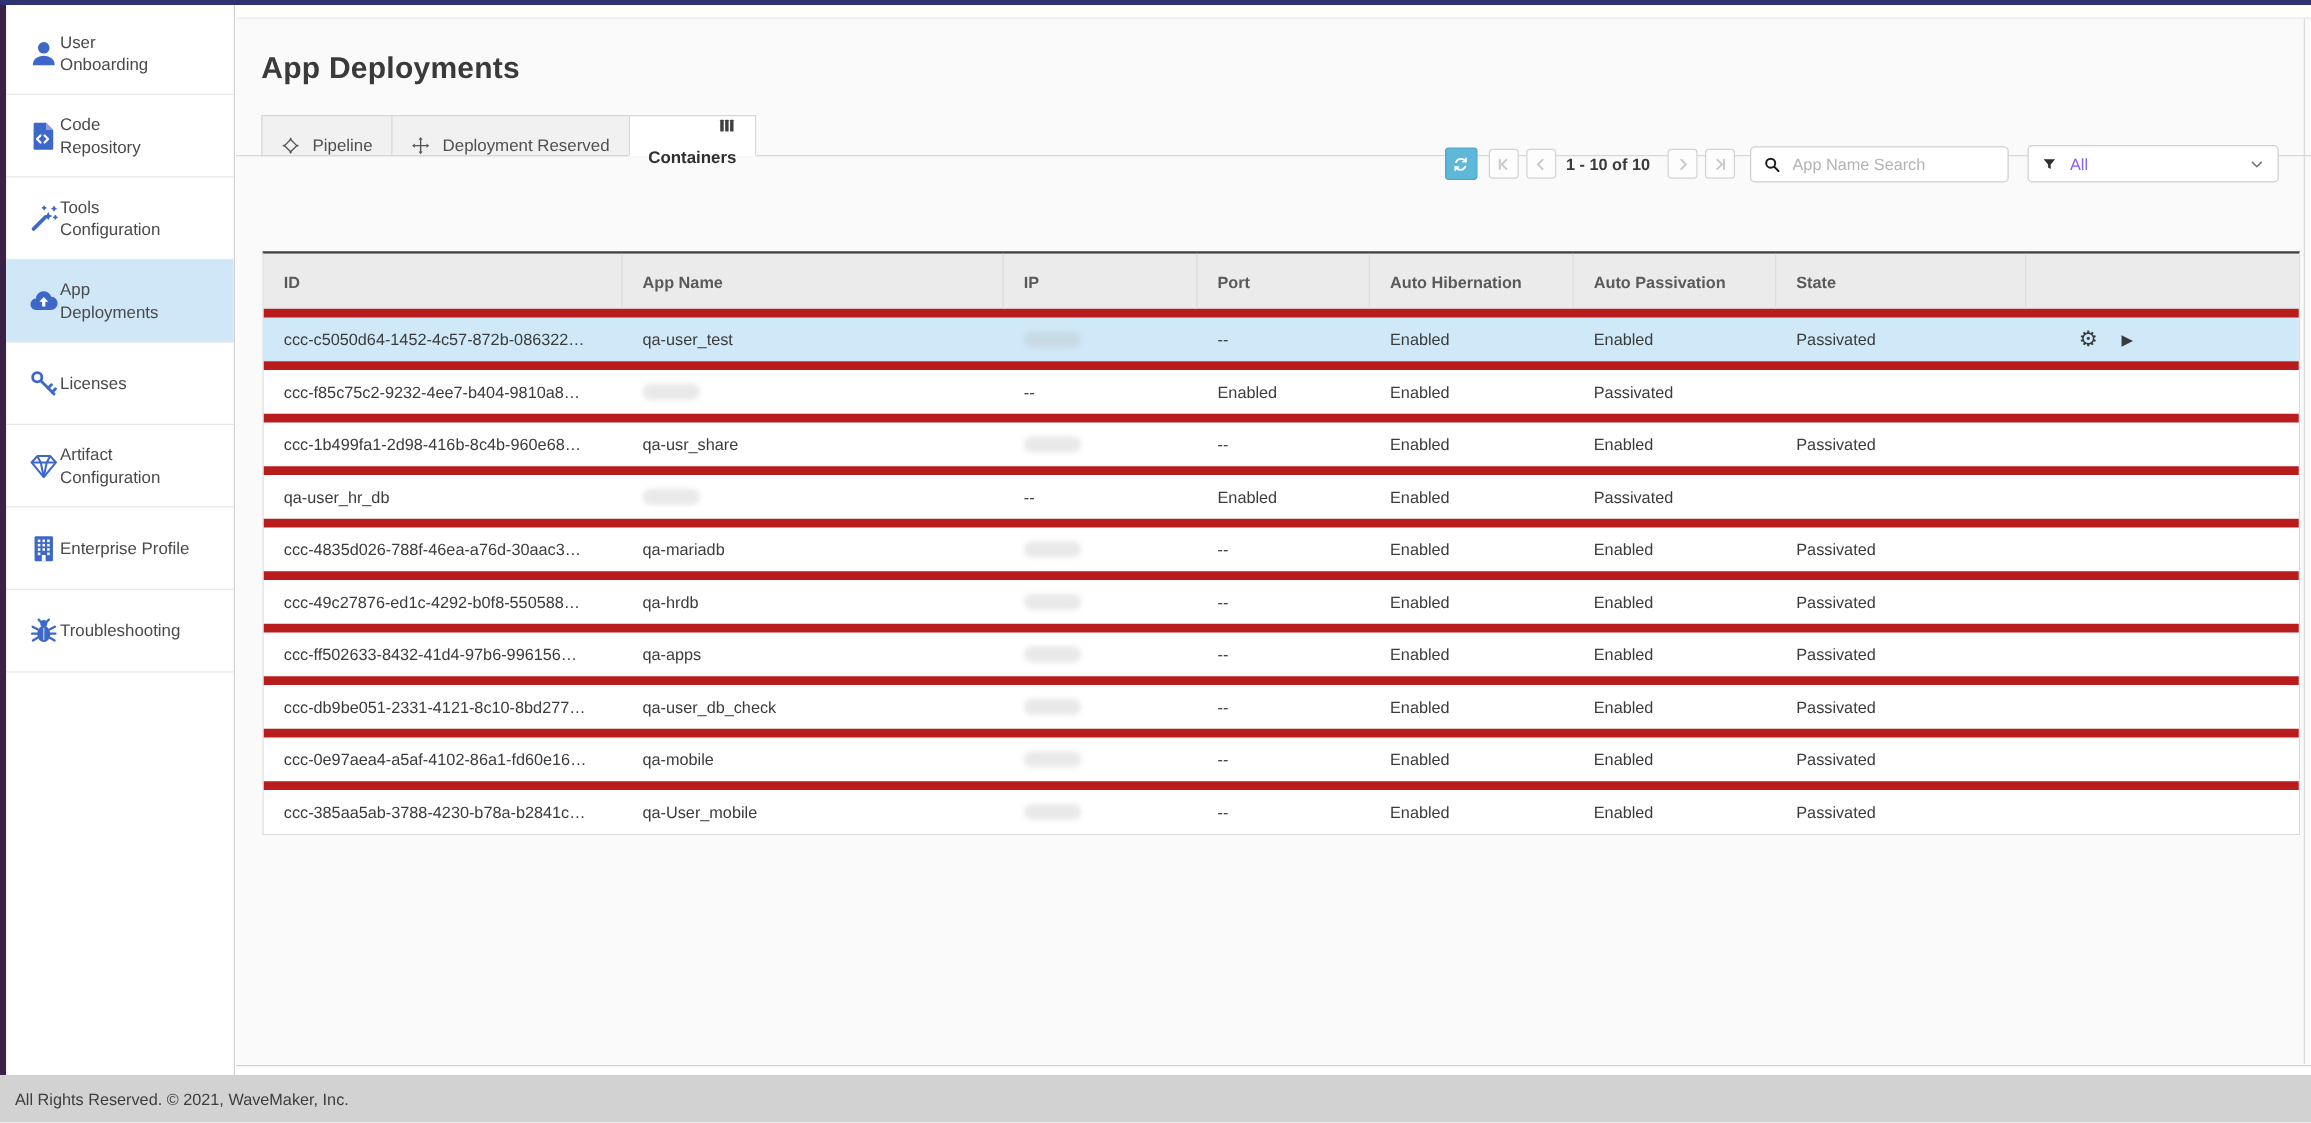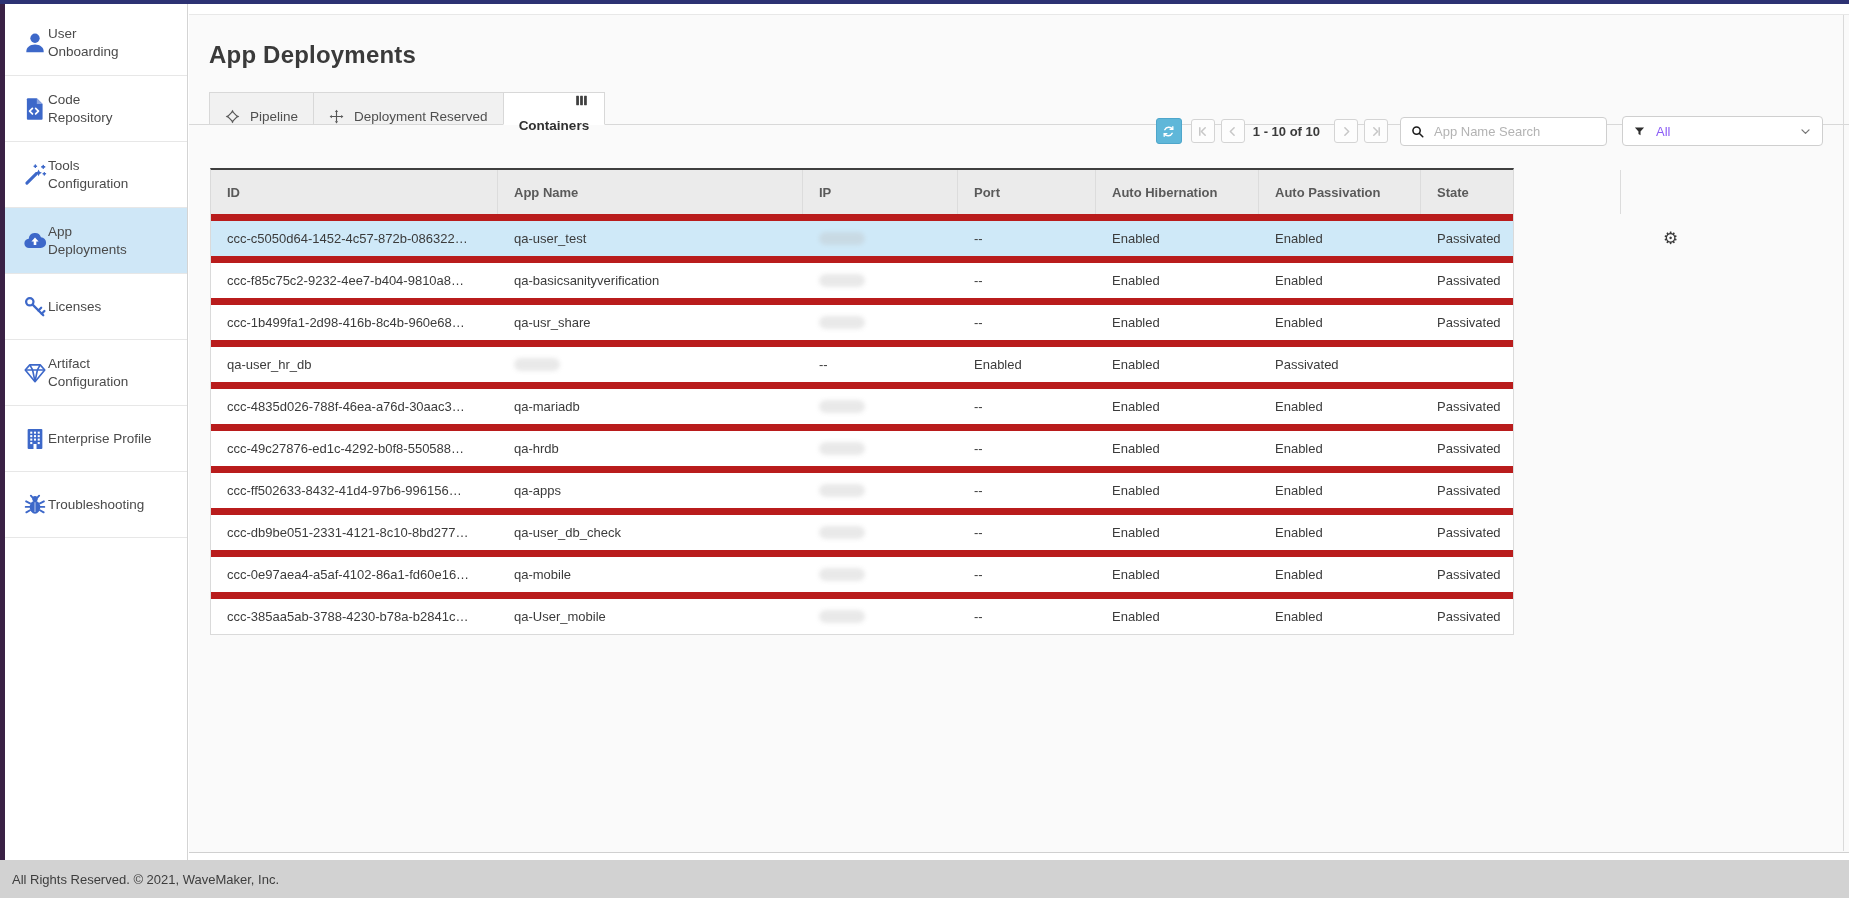--- a/index.html
+++ b/index.html
@@ -54,21 +54,21 @@
     border:1px solid #cfcfcf;border-radius:4px;margin-left:12px;padding:0 9px;box-sizing:border-box;}
   .search-box svg{width:15px;height:15px;flex:0 0 15px;}
   .search-box input{border:none;outline:none;flex:1;min-width:0;font-size:13px;color:#333;background:transparent;
     font-family:"Liberation Sans","DejaVu Sans",sans-serif;}
   .search-box input::placeholder{color:#b3b3b3;}
   .filter-select{display:flex;align-items:center;gap:10px;width:201px;height:30px;background:#fff;
     border:1px solid #cfcfcf;border-radius:4px;margin-left:15px;padding:0 10px;box-sizing:border-box;cursor:pointer;}
   .filter-select svg{width:13px;height:13px;flex:0 0 13px;}
   .filter-value{font-size:13px;color:#8b5cf6;flex:1;}
   
-  .dtable{position:absolute;left:21px;top:164px;width:1304px;background:#fff;
+  .dtable{position:absolute;left:21px;top:197px;width:1630px;background:#fff;
     border:1px solid #dadada;border-top:2px solid #3f3f3f;box-sizing:border-box;}
   .thead,.trow{display:grid;grid-template-columns:287px 305px 155px 138px 163px 162px 200px minmax(0,1fr);}
   .thead{background:var(--header-bg,#ebebeb);height:44px;}
   .th{display:flex;align-items:center;padding:0 16px;font-size:13px;font-weight:700;color:#5a5a5a;
     border-right:1px solid #dcdcdc;box-sizing:border-box;white-space:nowrap;overflow:hidden;}
   .th:last-child{border-right:none;}
   .trow{height:35px;border-top:7px solid #b91c1c;background:#fff;cursor:pointer;}
   .trow.selected{background:var(--selected-row-bg,#cfe9f8);}
   .cell{display:flex;align-items:center;padding:0 16px;font-size:13px;color:#3b3b3b;
     white-space:nowrap;overflow:hidden;box-sizing:border-box;}
@@ -344,21 +344,20 @@
           <div class="cell">Enabled</div>
           <div class="cell">Passivated</div>
           <div class="cell actions">
             <span class="act gear">⚙</span>
             <span class="act play">▶</span>
           </div>
         </div>
 
         <div class="trow">
           <div class="cell">ccc-f85c75c2-9232-4ee7-b404-9810a8…</div>
-          <div class="cell">qa-basicsanityverification</div>
           <div class="cell">
             <span class="blob"></span>
             <span></span>
           </div>
           <div class="cell">--</div>
           <div class="cell">Enabled</div>
           <div class="cell">Enabled</div>
           <div class="cell">Passivated</div>
           <div class="cell actions">
             <span class="act gear">⚙</span>

